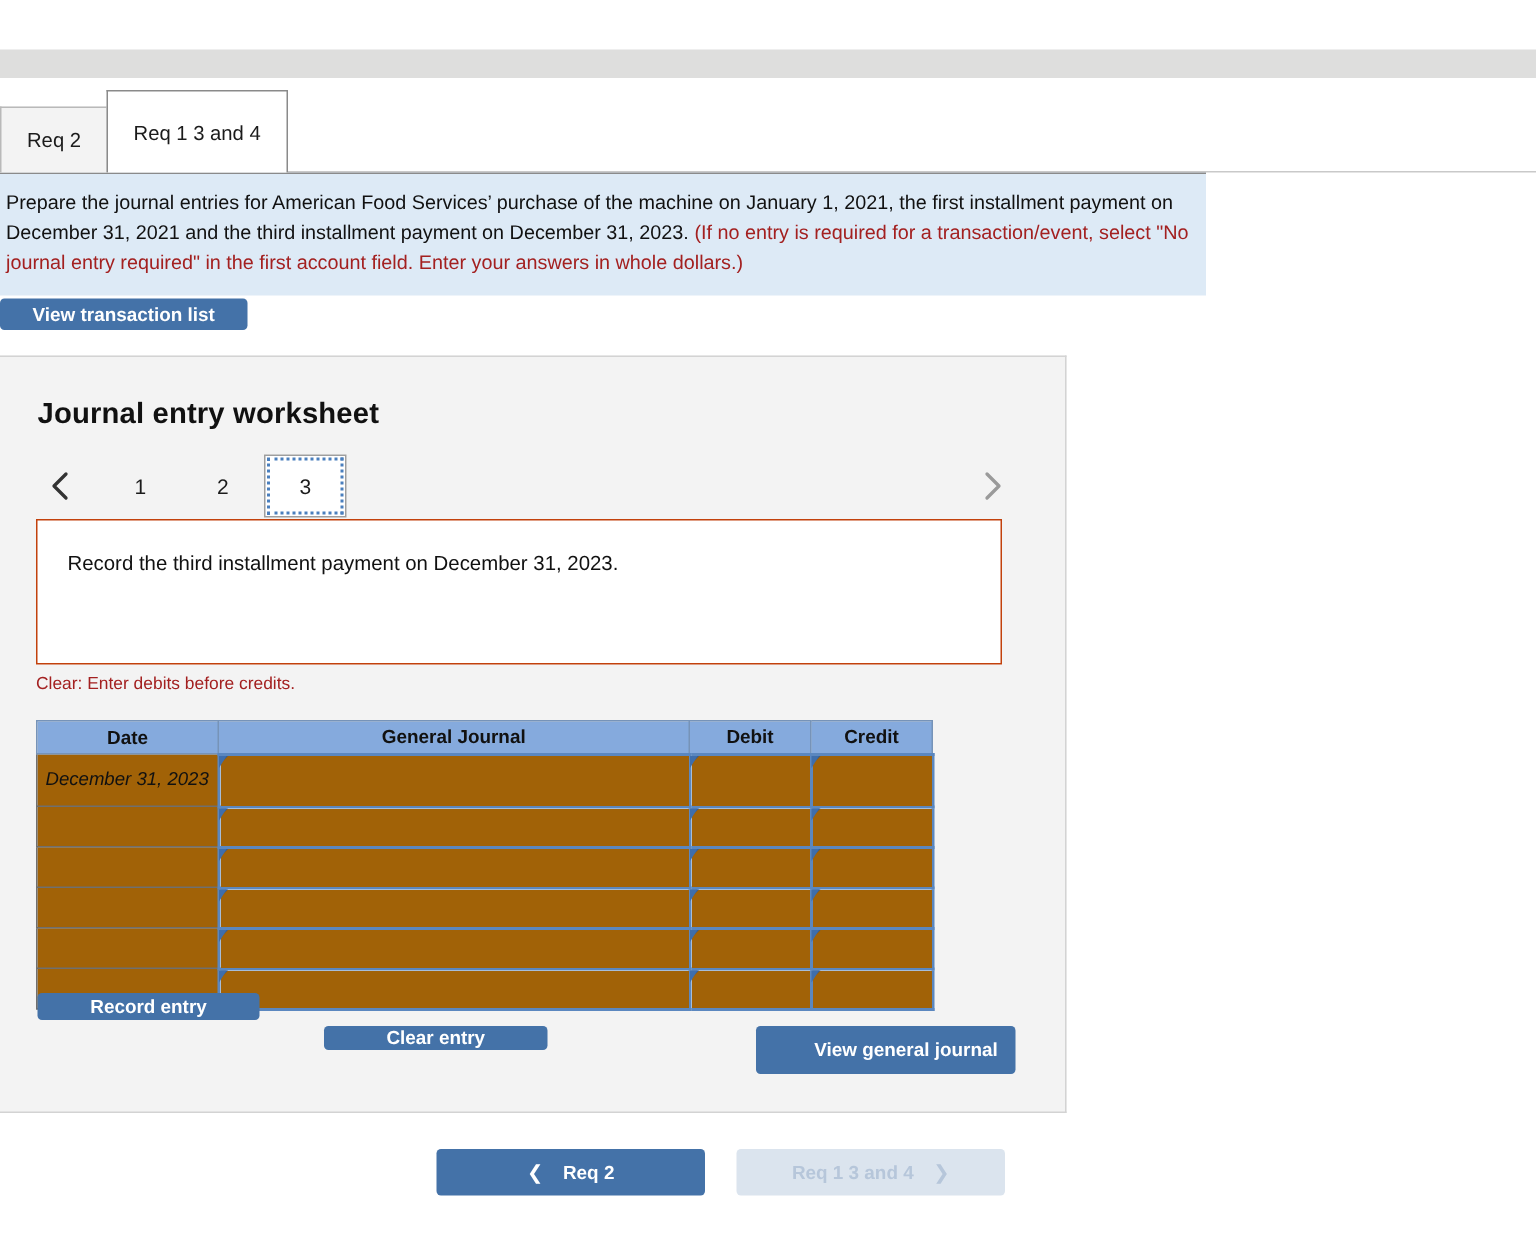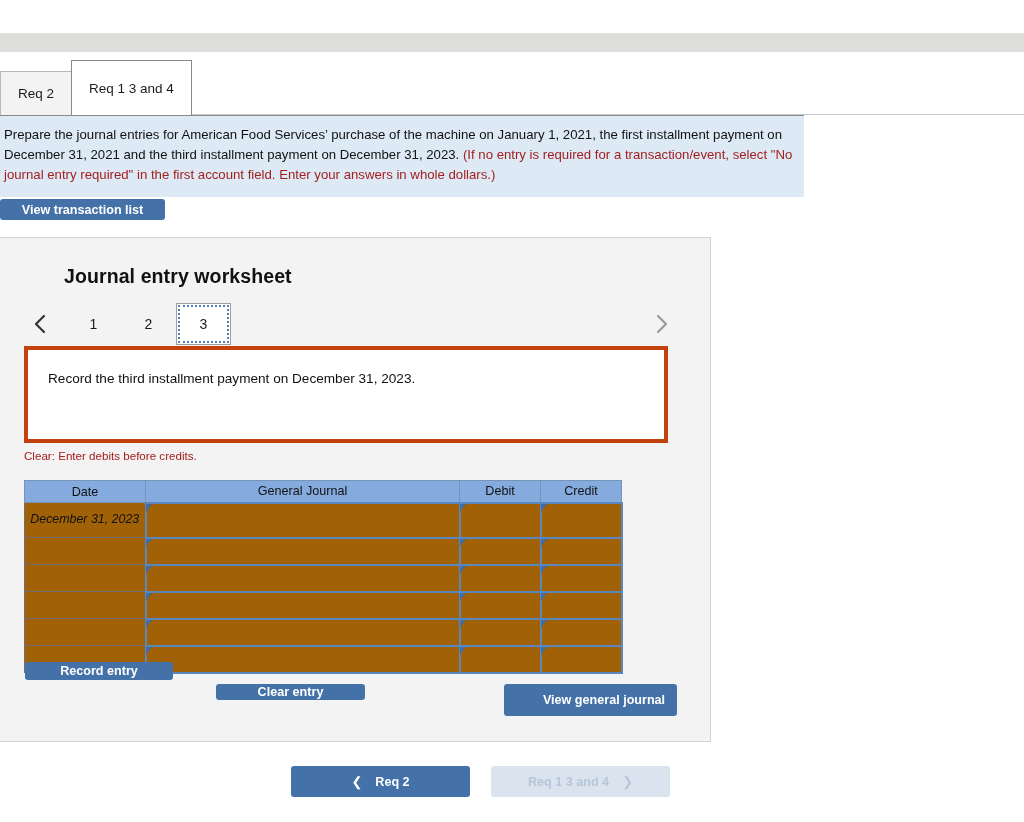--- a/index.html
+++ b/index.html
@@ -122,21 +122,20 @@
     border-left: none;
   }
   .panel-title {
     position: absolute;
     left: 25px;
     top: 27px;
     font-size: 19.5px;
     font-weight: bold;
     color: #111111;
     letter-spacing: 0.1px;
-    margin-left: 39px;
   }
 
   
   .pager {
     position: absolute;
     left: 22px;
     top: 65px;
     width: 662px;
     height: 42px;
   }
@@ -181,21 +180,21 @@
   }
 
   
   .desc-box {
     position: absolute;
     left: 24px;
     top: 108px;
     width: 644px;
     height: 97px;
     background: #ffffff;
-    border: 4px solid #c2410c;
+    border: 1px solid #c2410c;
     padding: 21px 20px;
     font-size: 13.6px;
     color: #111111;
   }
 
   
   .note {
     position: absolute;
     left: 24px;
     top: 211px;
@@ -210,21 +209,21 @@
     top: 242px;
     width: 597px;
     border-collapse: collapse;
     table-layout: fixed;
   }
   .jtable th {
     background: #85aadd;
     border: 1px solid #7693b8;
     height: 22px;
     font-size: 12.6px;
-    font-weight: normal;
+    font-weight: bold;
     color: #111111;
     text-align: center;
     padding: 0;
   }
   .col-date   { width: 121px; }
   .col-gj     { width: 314px; }
   .col-debit  { width: 81px; }
   .col-credit { width: 81px; }
 
   .jtable td {

